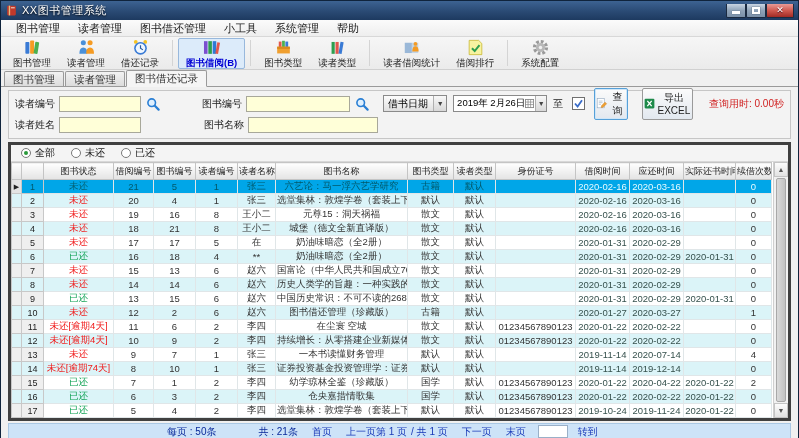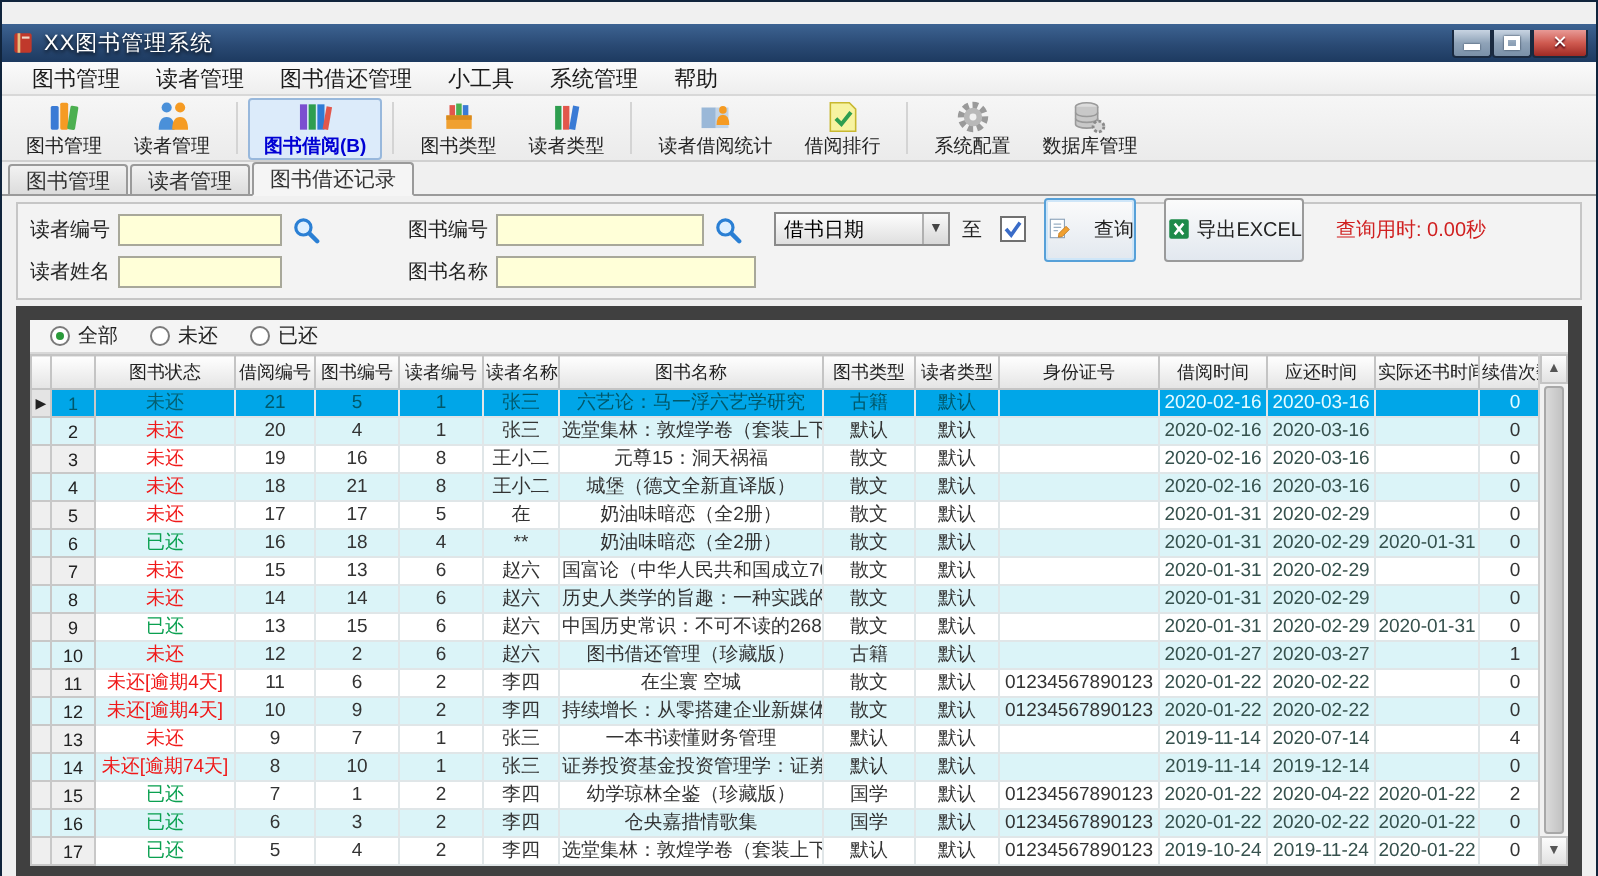--- a/index.html
+++ b/index.html
@@ -2,21 +2,21 @@
 <html><head>
 <meta charset="utf-8">
 <style>
   * { box-sizing: border-box; margin:0; padding:0; }
   html,body { width:799px; height:438px; overflow:hidden; background:#4a6f9a;
     font-family:"Liberation Sans","DejaVu Sans",sans-serif; }
   .window { width:799px; height:438px; border:1px solid #10243c; background:#f0f0f0;
     display:flex; flex-direction:column; position:relative; }
   
   .titlebar { height:19px; background:linear-gradient(180deg,#3d6392 0%,#2a4a74 55%,#1d3a60 100%);
-    display:flex; align-items:center; padding:0 4px; color:#fff; font-size:11px; flex:0 0 auto;margin-top:11px; }
+    display:flex; align-items:center; padding:0 4px; color:#fff; font-size:11px; flex:0 0 auto; }
   .title-icon { width:13px; height:13px; margin-right:4px; display:inline-flex; }
   .title-icon svg { width:13px; height:13px; }
   .title-text { text-shadow:0 1px 2px #000; letter-spacing:0.5px; }
   .win-btns { margin-left:auto; display:flex; }
   .wbtn { width:20px; height:14px; border:1px solid #1a2a40; border-top:none; font-size:9px;
     color:#fff; display:flex; align-items:center; justify-content:center;
     background:linear-gradient(180deg,#c8d4e2,#8fa3b8 50%,#7a90a8); border-radius:0 0 2px 2px; }
   .wbtn .g-min { width:8px; height:3px; background:#fff; margin-top:5px; box-shadow:0 0 1px #234; }
   .wbtn .g-max { width:8px; height:7px; border:2px solid #fff; box-shadow:0 0 1px #234; }
   .wbtn.close { width:28px; background:linear-gradient(180deg,#e89a96,#cf5a50 50%,#a02a24);
@@ -69,21 +69,21 @@
   .chk svg { width:13px; height:13px; }
   .btn { margin-left:9px; width:46px; height:32px; border:1px solid #8aa8c8; border-radius:2px;
     background:linear-gradient(#fbfbfb,#e2e8ef); display:inline-flex; flex-direction:row;
     align-items:center; justify-content:space-between; font-size:10px; color:#222; cursor:default; }
   .btn .bicon { width:13px; height:13px; display:block; }
   .btn .bicon svg { width:13px; height:13px; }
   .btn.query { border:1px solid #56a0d8; box-shadow:0 0 0 1px #cfe6f8 inset; }
   .btn.excel { width:70px; margin-left:14px; border-color:#9a9a9a; }
   .elapsed { margin-left:16px; font-size:10px; color:#d02020; white-space:nowrap; }
   
-  .grid-panel { margin-top:3px; border:7px solid #404040; background:#f7f7f7; flex:0 0 auto; }
+  .grid-panel { margin-top:3px; border:3px solid #404040; background:#f7f7f7; flex:0 0 auto; }
   .radio-row { height:17px; display:flex; align-items:center; padding-left:10px;
     background:#f4f4f4; border-bottom:1px solid #d8d8d8; }
   .radio-opt { display:inline-flex; align-items:center; margin-right:16px; font-size:10px; color:#222; }
   .radio { width:10px; height:10px; border:1px solid #7a7a7a; border-radius:50%; background:#fff;
     margin-right:4px; position:relative; }
   .radio.checked::after { content:""; position:absolute; left:2px; top:2px; width:4px; height:4px;
     border-radius:50%; background:#2a9a3a; }
   .grid-wrap { position:relative; height:256px; overflow:hidden; background:#fff; }
   table.grid { border-collapse:collapse; table-layout:fixed; width:760px; }
   .grid th { height:17px; background:linear-gradient(#fefefe,#e4e4e4); border:1px solid #c4c4c4;
@@ -165,20 +165,30 @@
       </div>
       <div class="tool-btn">
         <span class="ticon"><svg viewBox="0 0 24 24">
             <circle cx="8" cy="6" r="3.2" fill="#4a90d9"></circle>
             <path d="M3 20 q0-8 5-8 t5 8z" fill="#4a90d9"></path>
             <circle cx="16.5" cy="6" r="3.2" fill="#f59b23"></circle>
             <path d="M11.5 20 q0-8 5-8 t5 8z" fill="#f59b23"></path>
           </svg></span>
         <span class="tlabel">读者管理</span>
       </div>
+      <div class="tool-btn">
+        <span class="ticon"><svg viewBox="0 0 24 24">
+            <circle cx="6" cy="5" r="2.4" fill="#f5c323"></circle>
+            <circle cx="18" cy="5" r="2.4" fill="#f5c323"></circle>
+            <circle cx="12" cy="13" r="8" fill="#3a7bd5"></circle>
+            <circle cx="12" cy="13" r="6" fill="#eef6ff"></circle>
+            <path d="M12 9 v4 l3 2" stroke="#2a5a9a" stroke-width="1.5" fill="none"></path>
+          </svg></span>
+        <span class="tlabel">借还记录</span>
+      </div>
       <div class="tool-sep"></div>
       <div class="tool-btn active">
         <span class="ticon"><svg viewBox="0 0 24 24">
             <rect x="2.5" y="4" width="4.5" height="16" fill="#7b4fd0"></rect>
             <rect x="8" y="4" width="4.5" height="16" fill="#2e9e4f"></rect>
             <rect x="13.5" y="4" width="4.5" height="16" fill="#2f7bd5"></rect>
             <rect x="18" y="5.5" width="3.5" height="14.5" fill="#e2574c" transform="rotate(10 20 13)"></rect>
           </svg></span>
         <span class="tlabel">图书借阅(B)</span>
       </div>
@@ -219,29 +229,20 @@
         <span class="tlabel">借阅排行</span>
       </div>
       <div class="tool-sep"></div>
       <div class="tool-btn">
         <span class="ticon"><svg viewBox="0 0 24 24">
             <circle cx="12" cy="12" r="7.5" fill="none" stroke="#9a9a9a" stroke-width="4.2" stroke-dasharray="3.4 2.4"></circle>
             <circle cx="12" cy="12" r="5.8" fill="#b8b8b8"></circle>
             <circle cx="12" cy="12" r="2.2" fill="#f0f0f0"></circle>
           </svg></span>
         <span class="tlabel">系统配置</span>
-      </div>
-      <div class="tool-btn">
-        <span class="ticon"><svg viewBox="0 0 24 24">
-            <ellipse cx="10.5" cy="5.5" rx="7" ry="2.5" fill="#dcdcdc" stroke="#9a9a9a"></ellipse>
-            <path d="M3.5 5.5 v11 c0 1.4 3.1 2.5 7 2.5 s7-1.1 7-2.5 v-11" fill="#c8c8c8" stroke="#9a9a9a"></path>
-            <path d="M3.5 9.2 c0 1.4 3.1 2.5 7 2.5 s7-1.1 7-2.5 M3.5 12.9 c0 1.4 3.1 2.5 7 2.5 s7-1.1 7-2.5" fill="none" stroke="#9a9a9a"></path>
-            <circle cx="18" cy="18" r="3.4" fill="#d8d8d8" stroke="#8a8a8a" stroke-width="1.8" stroke-dasharray="1.8 1.3"></circle>
-          </svg></span>
-        <span class="tlabel">数据库管理</span>
       </div>
     </div>
 
   <div class="tabstrip">
       <div class="tab">图书管理</div>
       <div class="tab">读者管理</div>
       <div class="tab active">图书借还记录</div>
     </div>
 
   <div class="content">
@@ -259,20 +260,28 @@
         <span class="lbl" style="margin-left:42px">图书编号</span>
         <input class="txt w104" value="" style="">
         <span class="mag">
           <svg viewBox="0 0 14 14">
               <circle cx="5.7" cy="5.7" r="3.8" fill="#dff0ff" stroke="#2a7fd4" stroke-width="1.6"></circle>
               <line x1="8.8" y1="8.8" x2="12.6" y2="12.6" stroke="#2a7fd4" stroke-width="2.2" stroke-linecap="round"></line>
             </svg>
         </span>
         <span class="combo">
           <span class="ctext">借书日期</span>
+          <span class="dd">▼</span>
+        </span>
+        <span class="datebox">
+          <span class="dtext">2019年 2月26日</span>
+          <svg class="calg" viewBox="0 0 10 10">
+              <rect x="0.5" y="0.5" width="9" height="9" fill="#fff" stroke="#888"></rect>
+              <path d="M0.5 3.4h9M0.5 6.2h9M3.4 0.5v9M6.2 0.5v9" stroke="#888" stroke-width="0.8"></path>
+            </svg>
           <span class="dd">▼</span>
         </span>
         <span class="lbl to-label">至</span>
         <span class="chk">
           <svg viewBox="0 0 13 13">
               <rect x="0.5" y="0.5" width="12" height="12" fill="#fff" stroke="#707070"></rect>
               <path d="M3 6.5 l2.6 3 4.4-6.2" stroke="#3a6cc8" stroke-width="1.8" fill="none"></path>
             </svg>
         </span>
         <button class="btn query">

